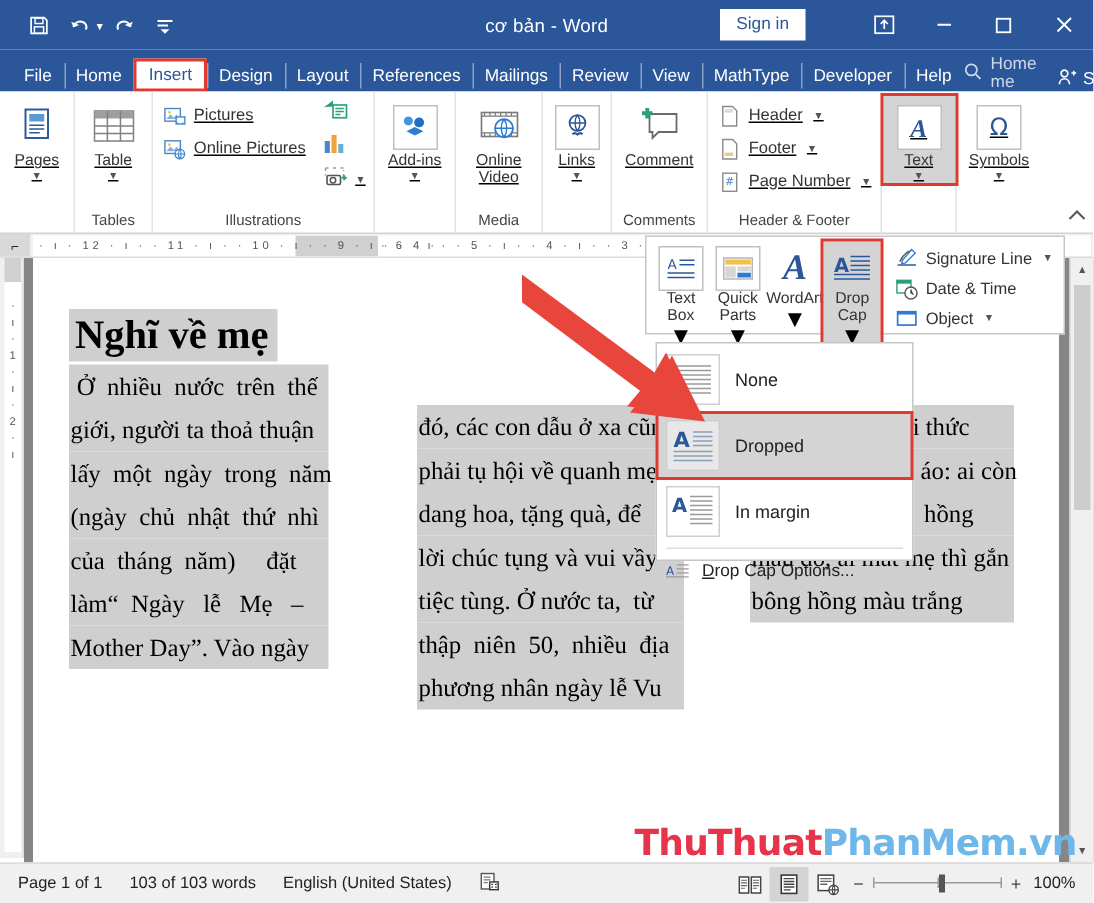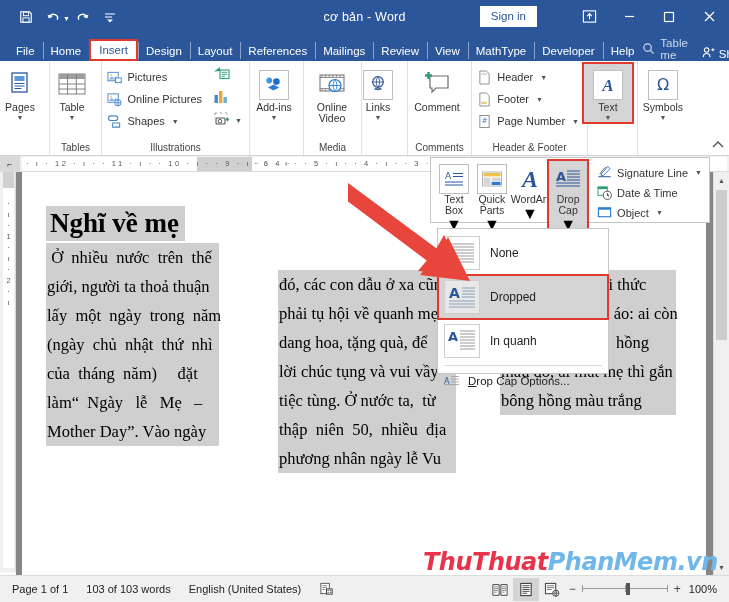--- a/index.html
+++ b/index.html
@@ -76,22 +76,23 @@
   }
 
   
   .ribbon {
     position: absolute; left: 0; top: 61px; width: 729px; height: 95px;
     background: #fff; border-bottom: 1px solid #d4d4d4;
     display: flex; align-items: stretch;
   }
   .rgroup {
     position: relative; display: flex; flex-direction: column;
-    align-items: flex-end; padding: 3px 5px 0 5px;
+    align-items: center; padding: 3px 5px 0 5px;
     border-right: 1px solid #e2e2e2;
+    text-decoration: underline;
   }
   .rgroup-label {
     position: absolute; bottom: 2px; left: 0; right: 0; text-align: center;
     font-size: 10px; color: #444;
   }
   .rgroup-body { display: flex; align-items: flex-start; gap: 2px; height: 72px; }
   .bigbtn {
     width: 48px; display: flex; flex-direction: column; align-items: center;
     padding-top: 4px; cursor: default;
   }
@@ -243,21 +244,21 @@
   }
   .dm-opt u { text-decoration: underline; }
 
   
   .arrow-svg { position: absolute; left: 348px; top: 183px; z-index: 50; pointer-events: none; }
 
   
   .watermark {
     position: absolute; left: 423px; top: 548px; z-index: 60;
     font-family: "DejaVu Sans", sans-serif;
-    font-size: 24px; font-weight: bold; font-style: italic;
+    font-size: 24px; font-weight: bold; 
     letter-spacing: -0.5px; white-space: nowrap;
   }
   .wm-a { color: #e8344a; }
   .wm-b { color: #6fb7e8; }
 
   
   .statusbar {
     position: absolute; left: 0; bottom: 0; width: 729px; height: 27px;
     background: #f0f0f0; border-top: 1px solid #dcdcdc;
     display: flex; align-items: center; font-size: 11px; color: #222;
@@ -359,21 +360,21 @@
     <div class="tab">Developer</div>
     <div class="tab">Help</div>
     <div class="tab-spacer"></div>
     <div class="tellme">
       <span>
         <svg width="13" height="13" viewBox="0 0 14 14">
             <circle cx="6" cy="6" r="4" fill="none" stroke="#cdd9ea" stroke-width="1.3"></circle>
             <path d="M9.2 9.2 12.5 12.5" stroke="#cdd9ea" stroke-width="1.3"></path>
           </svg>
       </span>
-      <span>Table me</span>
+      <span>Home me</span>
     </div>
     <div class="share">
       <span>
         <svg width="13" height="13" viewBox="0 0 14 14">
             <circle cx="5" cy="4.3" r="2.4" fill="none" stroke="#fff" stroke-width="1.2"></circle>
             <path d="M1.4 12c0-2.3 1.6-3.9 3.6-3.9s3.6 1.6 3.6 3.9" fill="none" stroke="#fff" stroke-width="1.2"></path>
             <path d="M10 4h3.4M11.7 2.3v3.4" stroke="#fff" stroke-width="1.1"></path>
           </svg>
       </span>
       <span>Share</span>
@@ -434,30 +435,20 @@
             <span class="si">
               <svg width="15" height="15" viewBox="0 0 16 16">
                   <rect x="1" y="2" width="11" height="9" fill="#fff" stroke="#4a86c8" stroke-width="1"></rect>
                   <path d="M2 9.5l3-3.4 2.3 2.4 2-2.2 2.5 3.2z" fill="#7fb3e0"></path>
                   <circle cx="4.2" cy="4.8" r="1" fill="#f2c45a"></circle>
                   <circle cx="11.6" cy="11.4" r="3.4" fill="#fff" stroke="#4a86c8" stroke-width="1"></circle>
                   <path d="M8.2 11.4h6.8M11.6 8c1.3 1.8 1.3 5 0 6.8M11.6 8c-1.3 1.8-1.3 5 0 6.8" fill="none" stroke="#4a86c8" stroke-width=".8"></path>
                 </svg>
             </span>
             <span>Online Pictures</span>
-          </div>
-          <div class="smallbtn">
-            <span class="si">
-              <svg width="15" height="15" viewBox="0 0 16 16">
-                  <path d="M1.5 4.5C1.5 3 2.8 2 4.5 2h4c1.7 0 3 1 3 2.5s-1.3 2.5-3 2.5h-4C2.8 7 1.5 6 1.5 4.5z" fill="none" stroke="#4a86c8" stroke-width="1.1"></path>
-                  <path d="M6 9.5h7.5v4.5H6z" fill="none" stroke="#4a86c8" stroke-width="1.1"></path>
-                </svg>
-            </span>
-            <span>Shapes</span>
-            <span class="dcaret">▼</span>
           </div>
         </div>
         <div class="illus-extra">
           <div class="ie">
             <span>
               <svg width="18" height="17" viewBox="0 0 18 17">
                   <path d="M1 5.5 7 1v4z" fill="#2e9e7a"></path>
                   <rect x="7" y="4" width="9" height="8.5" fill="#fff" stroke="#2e9e7a" stroke-width="1.1"></rect>
                   <path d="M8.6 6.3h5.6M8.6 8.3h5.6M8.6 10.3h3.4" stroke="#2e9e7a" stroke-width=".9"></path>
                 </svg>
@@ -803,21 +794,21 @@
       </span>
       <span>Dropped</span>
     </div>
     <div class="dm-item">
       <span class="dm-thumb">
         <svg width="30" height="26" viewBox="0 0 30 26">
             <text x="1" y="13" font-size="13" fill="#2b579a" font-family="DejaVu Sans" font-weight="bold">A</text>
             <path d="M13 3h15M13 6h15M13 9h15M13 12h15M13 15h15M13 18h15M13 21h15" stroke="#9a9a9a" stroke-width="1.1"></path>
           </svg>
       </span>
-      <span>In quanh</span>
+      <span>In margin</span>
     </div>
     <div class="dm-sep"></div>
     <div class="dm-opt">
       <span class="si" style="width:16px;display:flex;align-items:center;justify-content:center">
         <svg width="16" height="14" viewBox="0 0 18 14">
             <text x="0" y="10" font-size="9" fill="#2b579a" font-family="DejaVu Sans">A</text>
             <path d="M8 2h9M8 5h9M8 8h9M0 11h17" stroke="#9a9a9a" stroke-width=".9"></path>
           </svg>
       </span>
       <span><u>D</u><span>rop Cap Options...</span></span>

